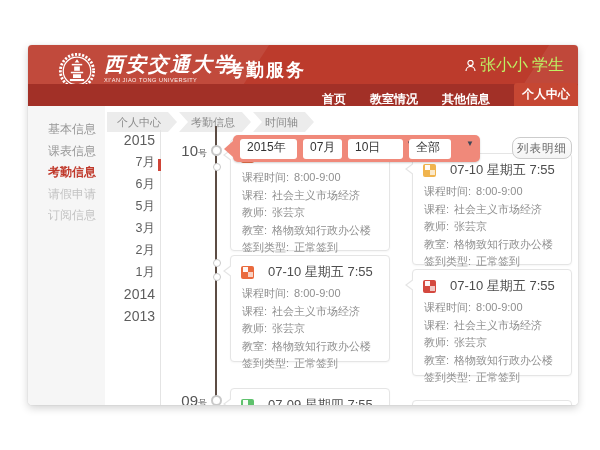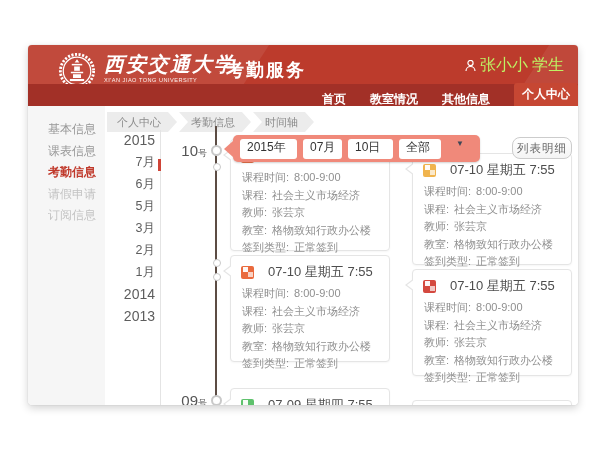--- a/index.html
+++ b/index.html
@@ -160,21 +160,21 @@
 
     <div class="filter">
       <div class="dd" style="width:57px;">
           <span>2015年</span>
           <span class="tri">▼</span>
         </div>
       <div class="dd" style="width:39px;">
           <span>07月</span>
           <span class="tri">▼</span>
         </div>
-      <div class="dd" style="width:45px;">
+      <div class="dd" style="width:55px;">
           <span>10日</span>
           <span class="tri">▼</span>
         </div>
       <div class="dd" style="width:42px;">
           <span>全部</span>
           <span class="tri">▼</span>
         </div>
     </div>
     <div class="list-btn">列表明细</div>
 

